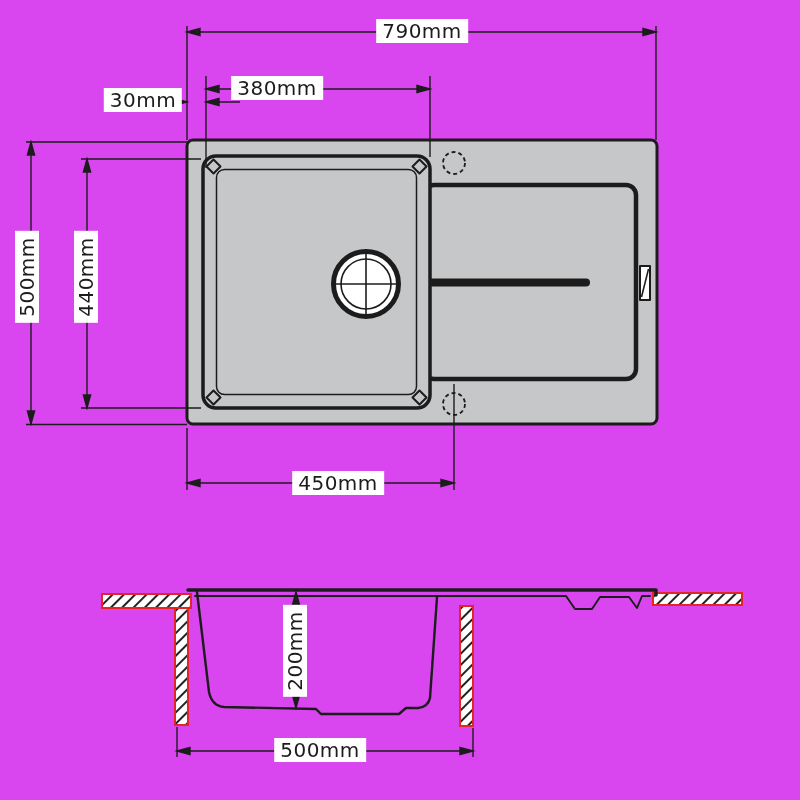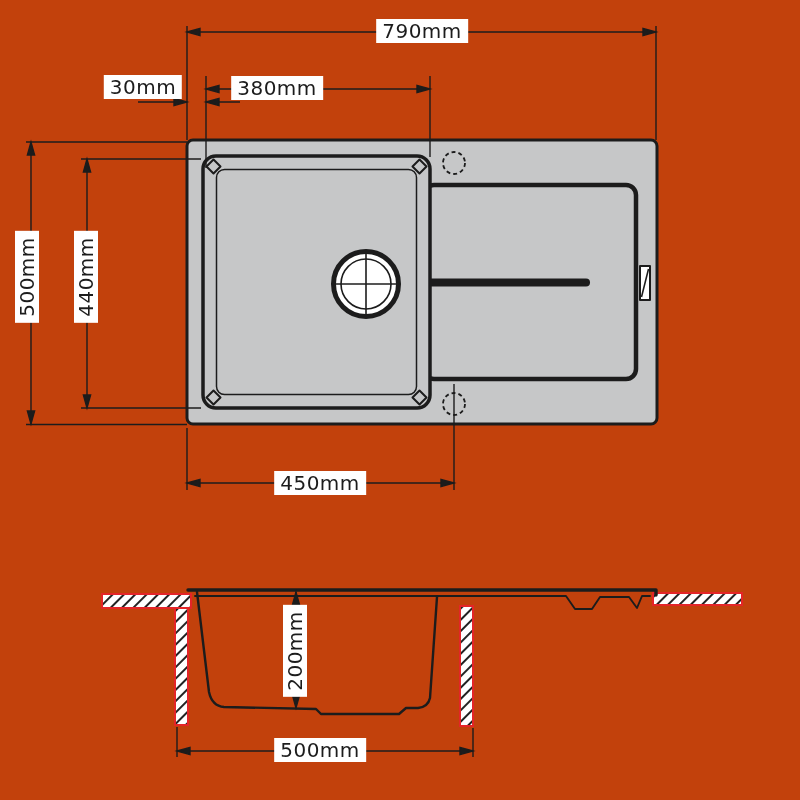--- a/index.html
+++ b/index.html
@@ -1,19 +1,19 @@
 <!DOCTYPE html>
 <html><head>
 <meta charset="utf-8">
 <style>
   html,body{margin:0;padding:0;background:#ffffff;}
   #canvas{
     position:relative;
     width:800px;height:800px;
-    background:#c2410c;
+    background:#d946ef;
     font-family:"DejaVu Sans", sans-serif;
     overflow:hidden;
   }
   #drawing{position:absolute;left:0;top:0;}
   .label{
     position:absolute;
     font-size:20px;
     line-height:1;
     letter-spacing:.5px;
     color:#1c1c1c;
@@ -134,26 +134,26 @@
         <line x1="473" y1="728" x2="473" y2="757"></line>
         <line x1="177" y1="751" x2="473" y2="751"></line>
         <path d="M177 751 l13 -3.6 v7.2 Z"></path>
         <path d="M473 751 l-13 -3.6 v7.2 Z"></path>
       </g>
     </g>
   </svg>
 
   <div class="label" style="left:422px;top:31px;">790mm</div>
 
-  <div class="label" style="left:143px;top:87px;">30mm</div>
+  <div class="label" style="left:143px;top:100px;">30mm</div>
 
   <div class="label" style="left:277px;top:88px;">380mm</div>
 
   <div class="label rot" style="left:27px;top:277px;">500mm</div>
 
   <div class="label rot" style="left:86px;top:277px;">440mm</div>
 
-  <div class="label" style="left:320px;top:483px;">450mm</div>
+  <div class="label" style="left:338px;top:483px;">450mm</div>
 
   <div class="label rot" style="left:295px;top:651px;">200mm</div>
 
   <div class="label" style="left:320px;top:750px;">500mm</div>
 </div>
 
 </body></html>

